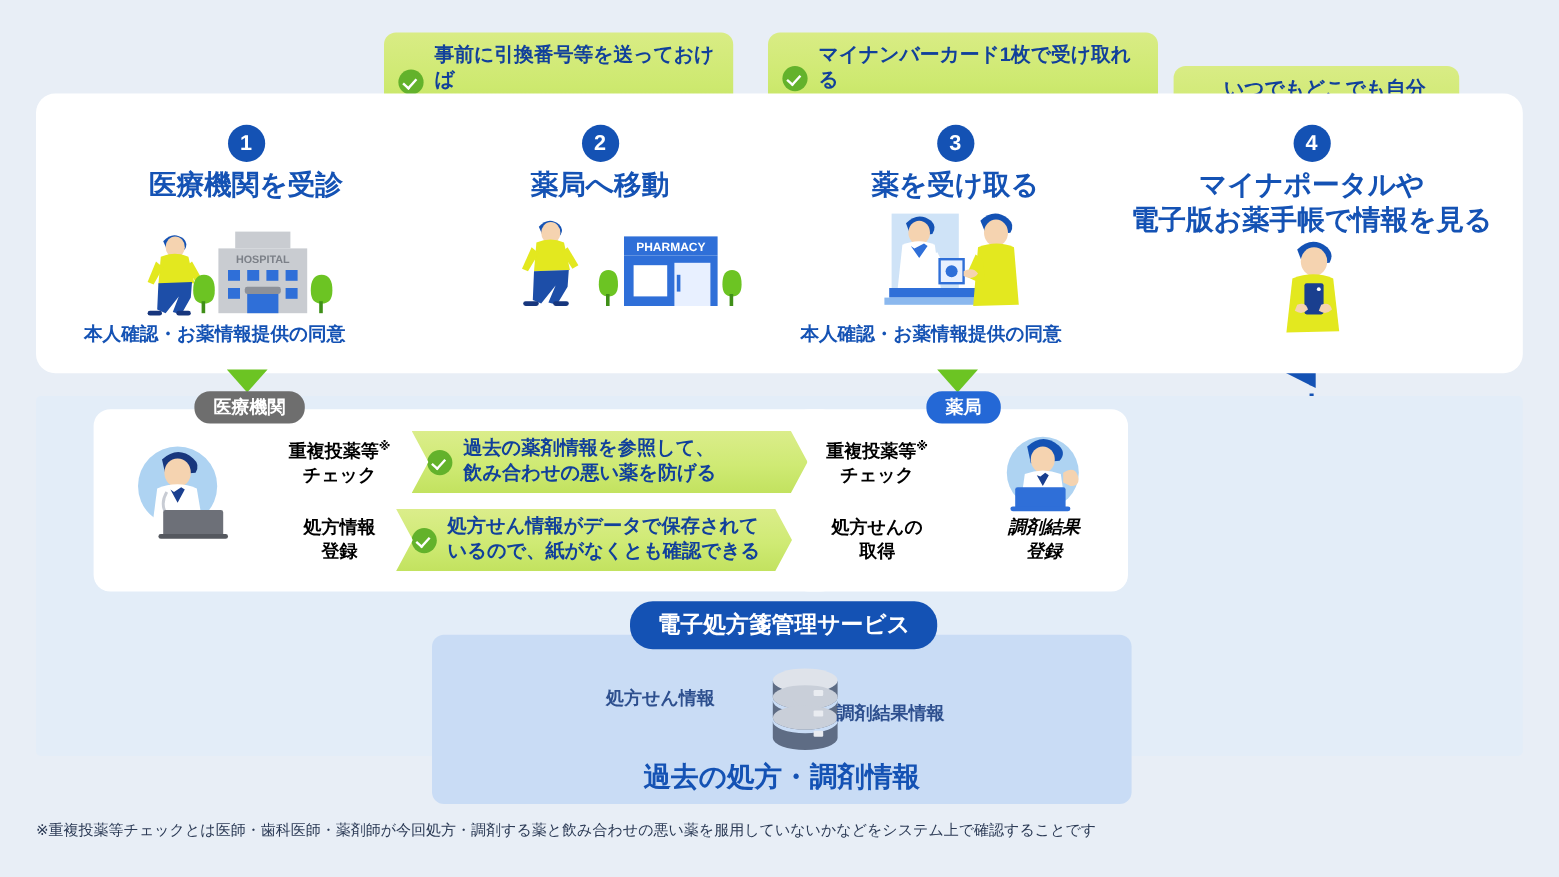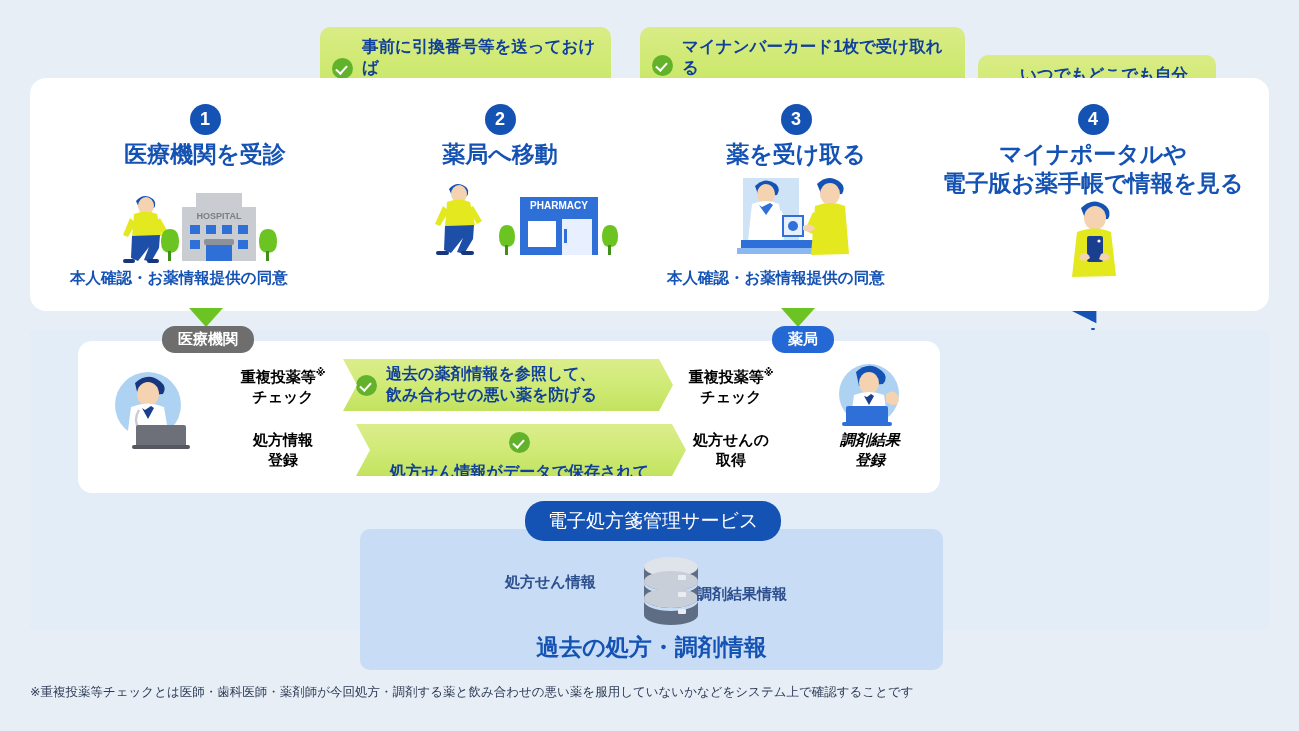--- a/index.html
+++ b/index.html
@@ -110,21 +110,21 @@
   }
 
   
   #svc-panel {
     position: absolute; left: 360px; top: 529px;
     width: 583px; height: 141px; background: #c9dcf5; border-radius: 10px;
   }
   #svc-badge {
     position: absolute; left: 525px; top: 501px;
     background: #1452b4; color: #fff; border-radius: 19px;
-    font-size: 19px; font-weight: normal; padding: 7px 23px; white-space: nowrap;
+    font-size: 19px; font-weight: bold; padding: 7px 23px; white-space: nowrap;
     z-index: 7;
   }
   #svc-title {
     position: absolute; left: 360px; top: 622px; width: 583px;
     text-align: center; color: #1452b4; font-size: 23px; font-weight: bold; margin-top: 10px;
   }
   .flowlabel {
     position: absolute; color: #2d4f8e; font-size: 15px; font-weight: bold;
     white-space: nowrap; z-index: 6;
   }
@@ -323,24 +323,25 @@
     <span>登録</span>
   </div>
 
   <div class="mid-bubble" style="left:343px; top:359px; width:330px; height:52px;">
     <span class="chk"></span>
     <span>
       <span>過去の薬剤情報を参照して、</span><br>
       <span>飲み合わせの悪い薬を防げる</span>
     </span>
   </div>
-  <div class="mid-bubble" style="left:356px; top:424px; width:330px; height:52px;flex-direction:column;">
+  <div class="mid-bubble" style="left:330px; top:424px; width:330px; height:52px;">
     <span class="chk"></span>
     <span>
       <span>処方せん情報がデータで保存されて</span><br>
+      <span>いるので、紙がなくとも確認できる</span>
     </span>
   </div>
 
   <div class="midlabel" style="left:676px; top:366px; width:110px;">
     <span>重複投薬等</span><span class="ast">※</span><br>
     <span>チェック</span>
   </div>
   <div class="midlabel" style="left:676px; top:430px; width:110px;">
     <span>処方せんの</span><br>
     <span>取得</span>

